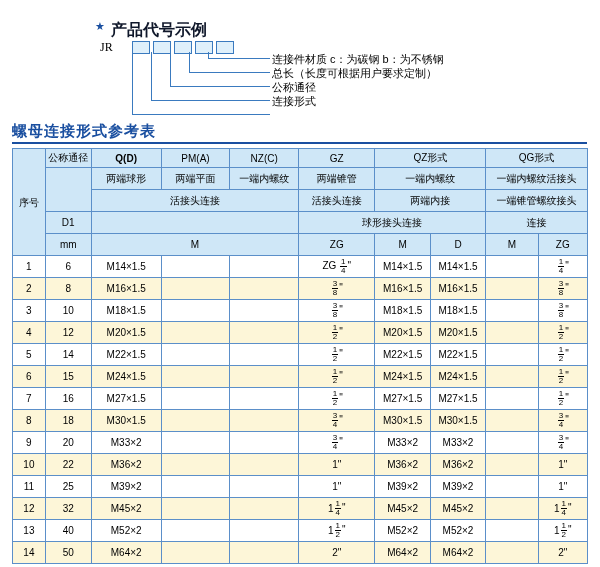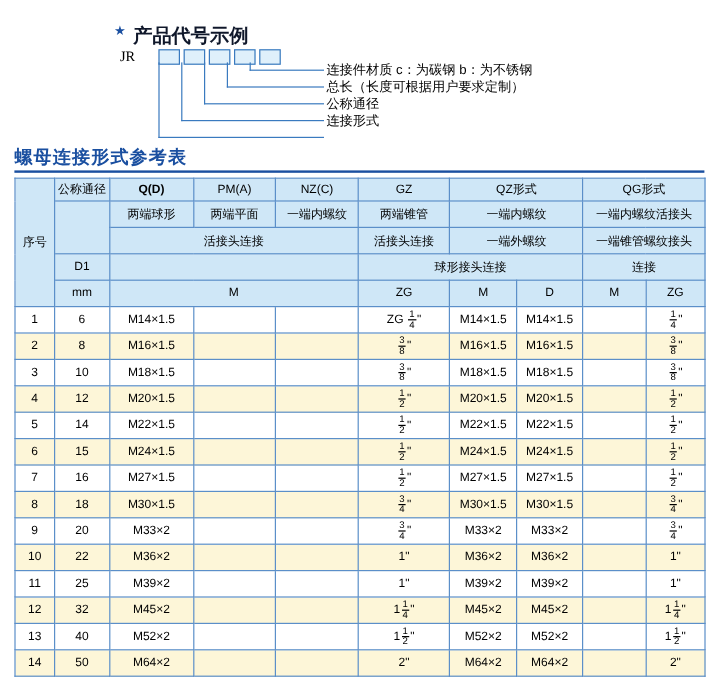--- a/index.html
+++ b/index.html
@@ -152,21 +152,21 @@
       <th>两端球形</th>
       <th>两端平面</th>
       <th>一端内螺纹</th>
       <th>两端锥管</th>
       <th colspan="2">一端内螺纹</th>
       <th colspan="2">一端内螺纹活接头</th>
     </tr>
     <tr>
       <th colspan="3">活接头连接</th>
       <th>活接头连接</th>
-      <th colspan="2">一端外螺纹</th>
+      <th colspan="2">两端内接</th>
       <th colspan="2">一端锥管螺纹接头</th>
     </tr>
     <tr>
       <th>D1</th>
       <th colspan="3"></th>
       <th colspan="3">球形接头连接</th>
       <th colspan="2">连接</th>
     </tr>
     <tr>
       <th>mm</th>

